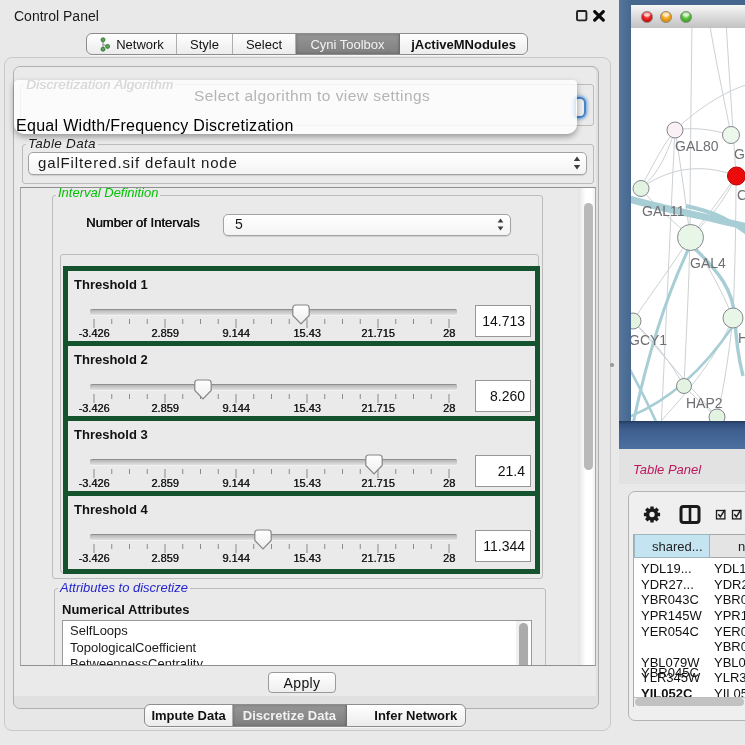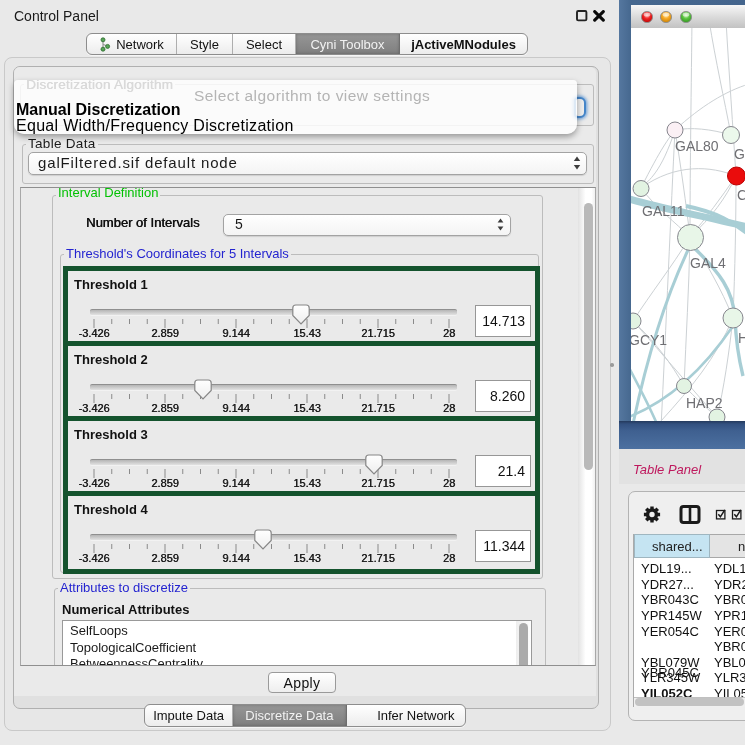--- a/index.html
+++ b/index.html
@@ -1,21 +1,21 @@
 <!DOCTYPE html>
 <html><head><meta charset="utf-8">
 <style>
   html,body{margin:0;padding:0;}
   body{width:745px;height:745px;overflow:hidden;background:#e9e9e9;
        font-family:"Liberation Sans", sans-serif;}
   #root{position:relative;width:745px;height:745px;}
   .abs{position:absolute;}
   .lbl{position:absolute;white-space:nowrap;}
   .fieldset{position:absolute;border:1px solid #bcbcbc;border-radius:3px;}
-  .ftitle{position:absolute;background:#eaeaea;padding:0 2px;white-space:nowrap;}
+  .ftitle{position:absolute;background:#eaeaea;padding:0 2px;white-space:nowrap;font-style:italic;}
   .combo{position:absolute;background:linear-gradient(#ffffff,#f4f4f4);
          border:1px solid #a3a3a3;border-radius:5px;
          box-shadow:0 1px 1px rgba(0,0,0,0.12);}
   .combotext{position:absolute;font-size:13px;color:#1a1a1a;white-space:nowrap;}
   .thpanel{position:absolute;left:63px;width:467px;height:73px;
            border:5px solid #14532d;background:#eaeaea;}
   .thtitle{position:absolute;left:6px;top:6px;font-size:13px;font-weight:bold;color:#111;}
   .track{position:absolute;left:22px;top:38px;width:367px;height:5px;border-radius:3px;
          background:linear-gradient(#b5b5b5,#e2e2e2);
          border-top:1px solid #8f8f8f;border-bottom:1px solid #f2f2f2;border-radius:2px;}
@@ -88,21 +88,20 @@
 
     <div class="lbl" style="left:65px;top:27px;font-size:13px;color:#111;text-shadow:0.5px 0 0 #111;">Number of Intervals</div>
     <div class="combo" style="left:202px;top:26px;width:286px;height:20px;"></div>
     <div class="combotext" style="left:214px;top:28px;font-size:14px;">5</div>
     <svg class="abs" style="left:475px;top:30px;" width="9px" height="13" viewBox="0 0 9 13">
       <path d="M4.5 0.5 L7.4 4.4 L1.6 4.4 Z" fill="#3c3c3c"></path>
       <path d="M4.5 12.5 L7.4 8.6 L1.6 8.6 Z" fill="#3c3c3c"></path>
     </svg>
 
     <div class="fieldset" style="left:39px;top:66px;width:477px;height:317px;"></div>
-    <div class="ftitle" style="left:43px;top:58px;font-size:13px;color:#2424d0;">Threshold's Coordinates for 5 Intervals</div>
 
     <div class="thpanel" style="left:42px;top:78px;">
       <div class="thtitle">Threshold 1</div>
       <div class="track"></div>
       <svg class="abs" style="left:0;top:0;" width="467" height="73" viewBox="0 0 467 73">
         <defs>
               <linearGradient id="thg" x1="0" y1="0" x2="0" y2="1">
           <stop offset="0" stop-color="#ffffff"></stop>
                 <stop offset="1" stop-color="#ededed"></stop>
         </linearGradient>
@@ -178,21 +177,21 @@
 
   <div class="abs" style="left:557px;top:0;width:19px;height:479px;
        background:linear-gradient(90deg,#e2e2e2,#ffffff 40%,#ffffff 70%,#e9e9e9);"></div>
   <div class="abs" style="left:562.5px;top:15px;width:9px;height:267px;background:#b9b9b9;border-radius:4.5px;"></div>
 </div>
 
 <div class="abs" style="left:268px;top:672px;width:66px;height:19px;border:1px solid #9a9a9a;
      border-radius:4px;background:linear-gradient(#ffffff,#eeeeee);
      font-size:14px;letter-spacing:0.4px;color:#111;text-align:center;line-height:20px;">Apply</div>
 
-<div class="seg" style="left:144px;top:704px;width:320px;height:21px;font-size:13px;font-weight:normal;">
+<div class="seg" style="left:144px;top:704px;width:320px;height:21px;font-size:13px;font-weight:bold;">
   <div class="s" style="width:93px;">Impute Data</div>
   <div class="s sel" style="width:120px;">Discretize Data</div>
   <div class="s" style="width:105px;padding-left:20px;">Infer Network</div>
 </div>
 
 <div class="abs" style="left:610px;top:363px;width:3.5px;height:3.5px;background:#9a9a9a;border-radius:50%;"></div>
 
 <div class="abs" style="left:619px;top:0;width:126px;height:449px;
      background:linear-gradient(90deg,#55779f,#46688f 12px,#44658d);"></div>
 <div class="abs" style="left:619px;top:421px;width:126px;height:28px;
@@ -326,15 +325,14 @@
   <div class="lbl" style="left:80px;top:152px;font-size:13px;color:#111;">YIL05</div>
   <div class="abs" style="left:0;top:163px;width:112px;height:10px;background:#f0f0f0;
        border-top:1px solid #c0c0c0;"></div>
   <div class="abs" style="left:1px;top:164px;width:109px;height:8px;background:#c2c2c2;border-radius:4px;"></div>
 </div>
 
 <div class="abs" style="left:14px;top:80px;width:563px;height:54px;
      background:rgba(255,255,255,0.82);border-radius:4px 4px 10px 10px;
      box-shadow:0 3px 6px rgba(0,0,0,0.35);"></div>
 <div class="lbl" style="left:194px;top:87px;font-size:15.5px;letter-spacing:0.45px;color:#b4b4b4;">Select algorithm to view settings</div>
-<div class="lbl" style="left:16px;top:101px;font-size:16px;font-weight:bold;color:#000;">Manual Discretization</div>
 <div class="lbl" style="left:16px;top:117px;font-size:16px;letter-spacing:0.3px;color:#000;">Equal Width/Frequency Discretization</div>
 
 </div>
 </body></html>

